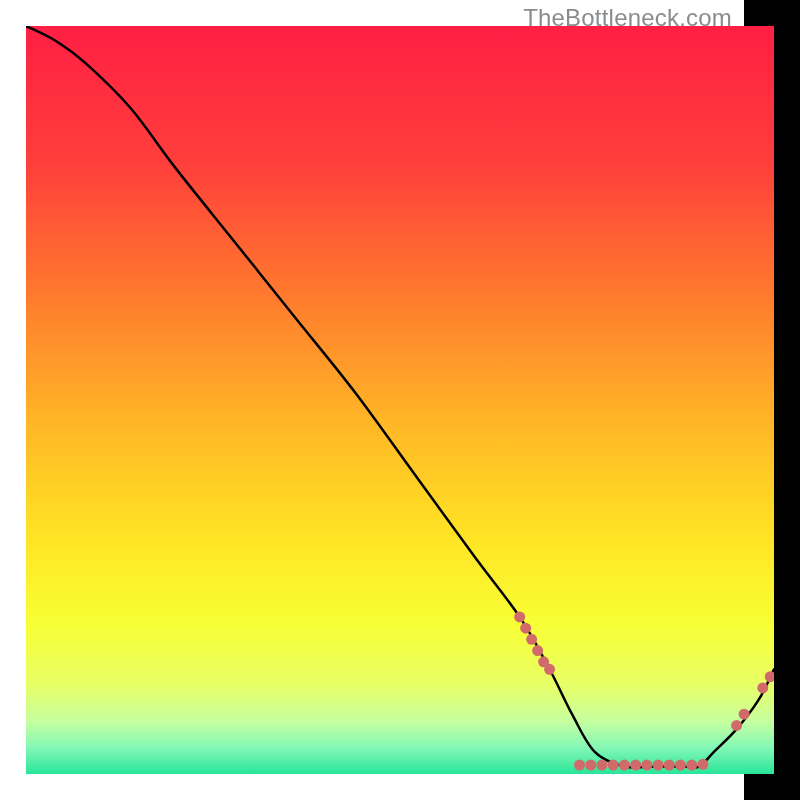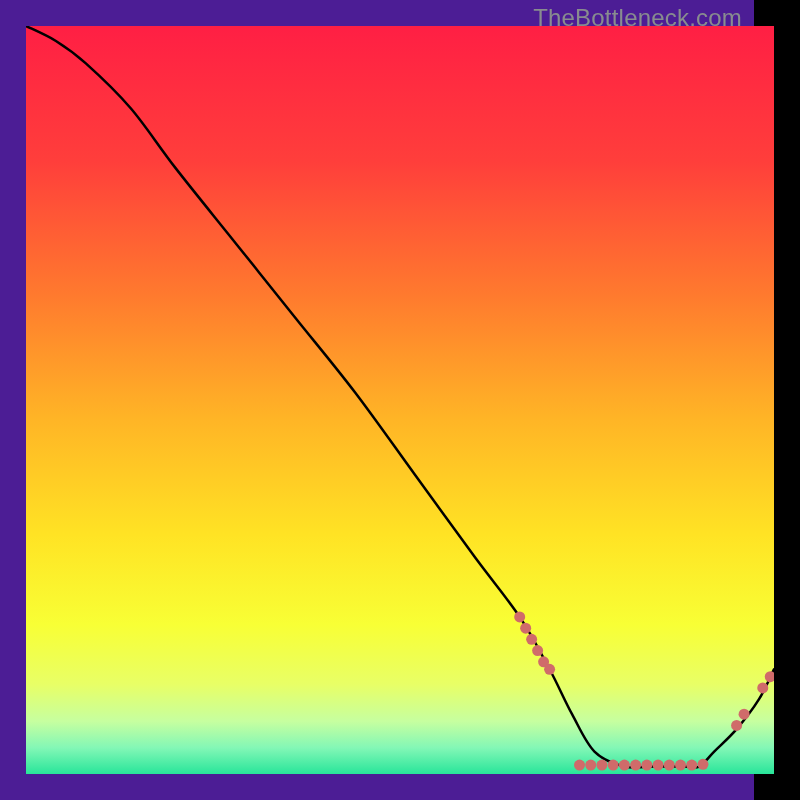--- a/index.html
+++ b/index.html
@@ -7,22 +7,21 @@
     padding: 0;
     width: 800px;
     height: 800px;
     background: #000;
     overflow: hidden;
   }
   .stage {
     position: relative;
     width: 744px;
     height: 800px;
-    background: #4c1d95;
-    padding-left: 10px;
+    background: #ffffff;
   }
   .plot {
     position: absolute;
     left: 26px;
     top: 26px;
     width: 748px;
     height: 748px;
   }
   .watermark {
     position: absolute;

